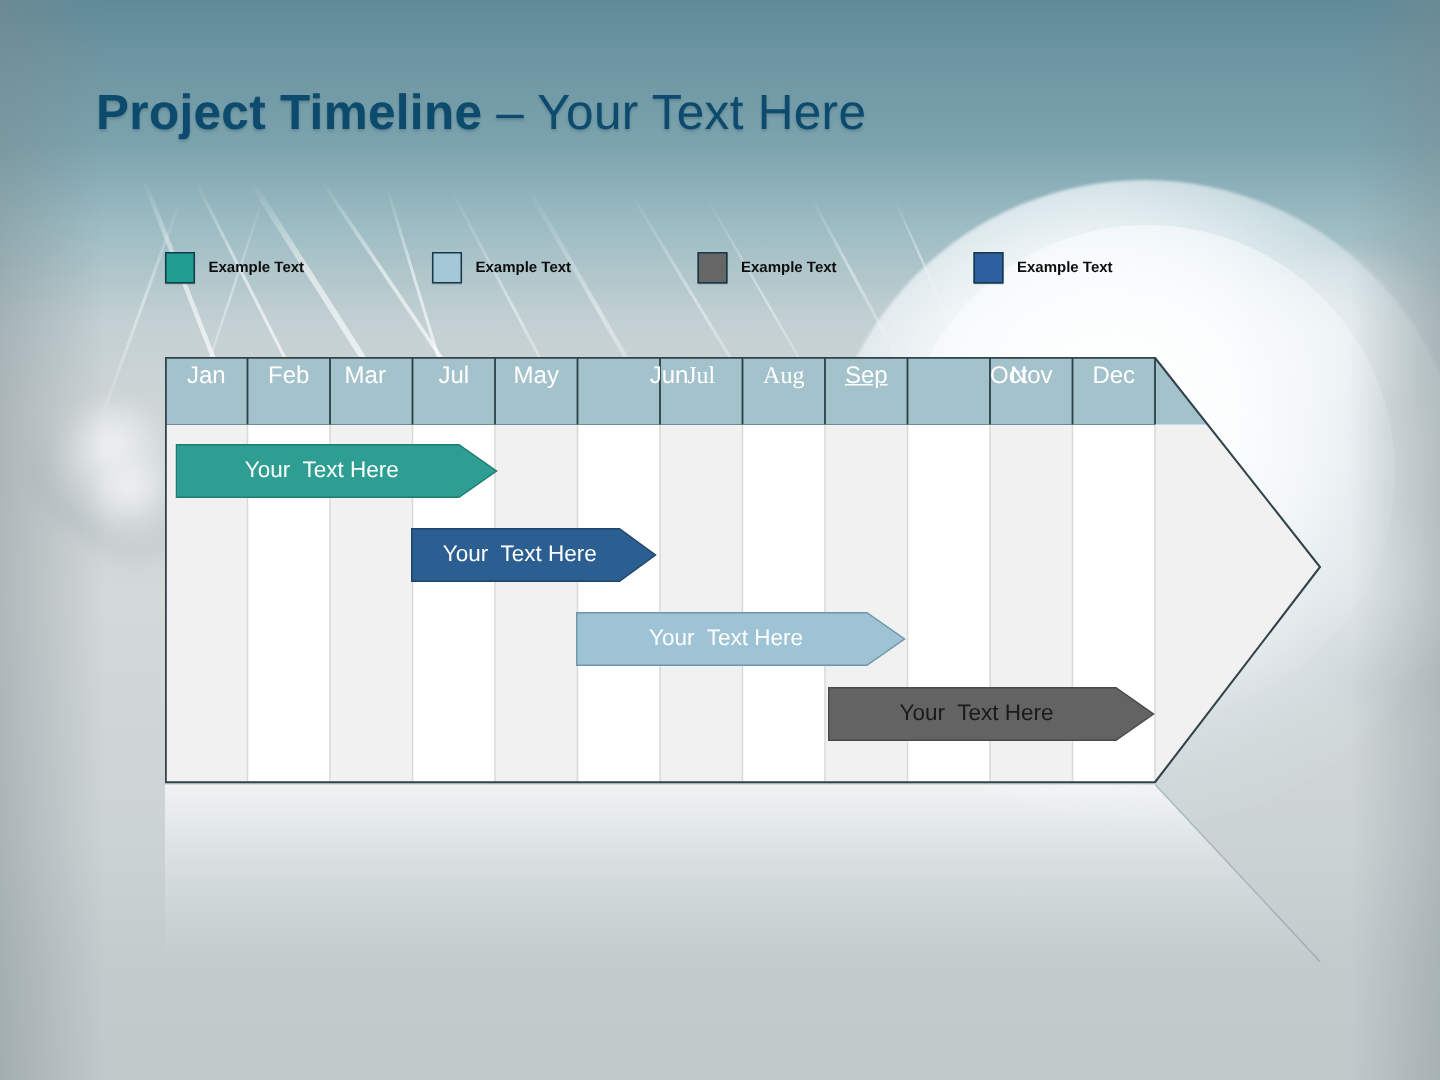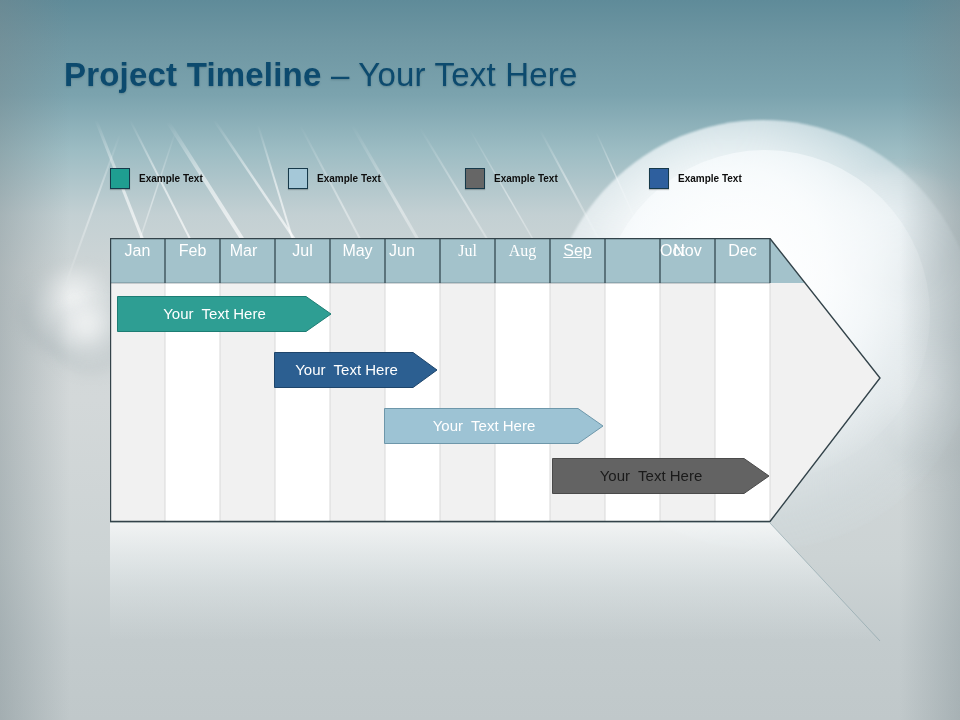--- a/index.html
+++ b/index.html
@@ -302,21 +302,21 @@
 
       <path d="M 0.5 0.5 L 660 0.5 L 770 140 L 660 283.5 L 0.5 283.5 Z" fill="none" stroke="#33434a" stroke-width="1.4"></path>
       <line x1="0.5" y1="45" x2="660" y2="45" stroke="#33434a" stroke-width="0.8" stroke-opacity=".55"></line>
     </svg>
 
     <div class="month-label" style="left:0px;  width:55px;">Jan</div>
     <div class="month-label" style="left:55px; width:55px;text-align:center;">Feb</div>
     <div class="month-label" style="left:110px;width:47px;">Mar</div>
     <div class="month-label" style="left:165px;width:55px;">Jul</div>
     <div class="month-label" style="left:220px;width:55px;">May</div>
-    <div class="month-label" style="left:275px;width:34px;">Jun</div>
+    <div class="month-label" style="left:275px;width:34px;padding-left:44px;">Jun</div>
     <div class="month-label" style="left:330px;width:55px;font-family:Liberation Serif, serif;">Jul</div>
     <div class="month-label" style="left:385px;width:55px;font-family:Liberation Serif, serif;">Aug</div>
     <div class="month-label" style="left:440px;width:55px;text-decoration:underline;">Sep</div>
     <div class="month-label" style="left:495px;width:55px;margin-left:40px;">Oct</div>
     <div class="month-label" style="left:550px;width:55px;">Nov</div>
     <div class="month-label" style="left:605px;width:55px;">Dec</div>
 
     <div class="bar" style="left:7px; top:58px; width:215px;">
       <svg viewBox="0 0 215 36" width="215" height="36">
         <path d="M 0.5 0.5 L 189 0.5 L 214 18 L 189 35.5 L 0.5 35.5 Z" fill="#2e9e93" stroke="#1d7d74" stroke-width="1"></path>

